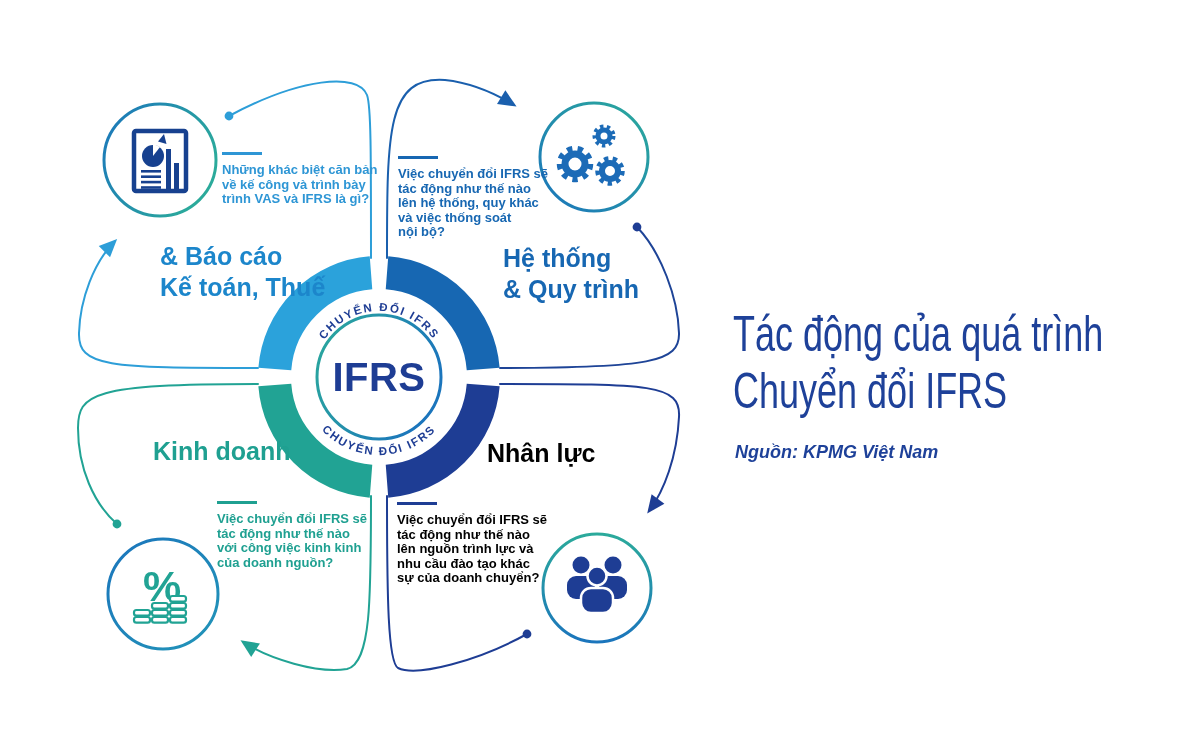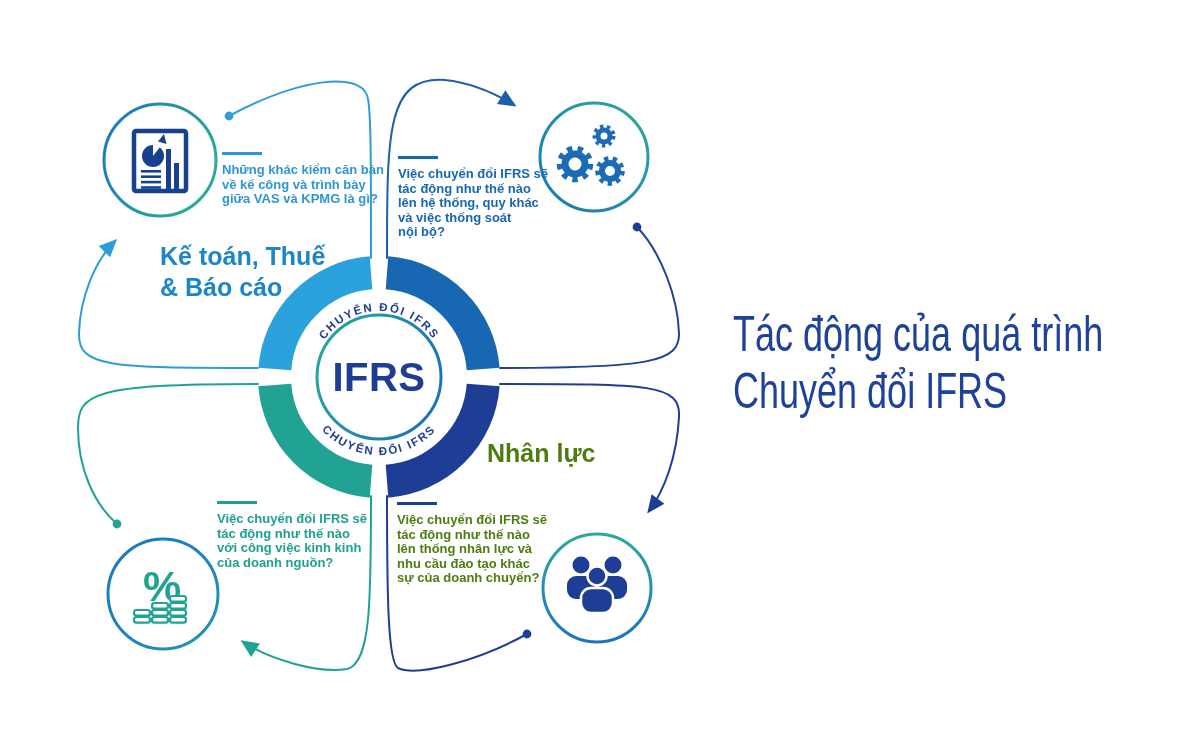--- a/index.html
+++ b/index.html
@@ -7,21 +7,21 @@
          font-family:"Liberation Sans",sans-serif;}
   #diagram-svg{position:absolute;left:0;top:0;}
   .q{position:absolute;font-weight:bold;font-size:13px;line-height:14.6px;}
   .q .dash{width:40px;height:3px;margin-bottom:8px;}
   .head{position:absolute;font-weight:bold;font-size:25px;line-height:31px;letter-spacing:0;}
   .title{position:absolute;left:733px;top:306px;font-size:50px;line-height:57px;
          color:#1E4199;font-weight:normal;transform:scaleX(0.72);transform-origin:left top;
          white-space:nowrap;}
   .source{position:absolute;left:735px;top:442px;font-size:18px;font-style:italic;
           font-weight:bold;color:#1E4199;white-space:nowrap;}
-  .c-lblue{color:#2E96D5;} .c-mblue{color:#1767B2;} .c-navy{color:#4d7c0f;}
+  .c-lblue{color:#2E96D5;} .c-mblue{color:#1767B2;} .c-navy{color:#000000;}
   .c-teal{color:#1FA091;} .c-hblue{color:#1C86CB;}
   .bg-lblue{background:#2E96D5;} .bg-mblue{background:#1767B2;}
   .bg-navy{background:#1E3D94;} .bg-teal{background:#1FA091;}
 </style>
 </head>
 <body>
 
 <div id="stage">
 
   <svg id="diagram-svg" width="1200" height="750" viewBox="0 0 1200 750">
@@ -147,23 +147,23 @@
       <rect x="567" y="576" width="28" height="23" rx="9"></rect>
       <circle cx="613" cy="565" r="8.5"></circle>
       <rect x="599" y="576" width="28" height="23" rx="9"></rect>
       <circle cx="597" cy="576" r="9.5" stroke="#fff" stroke-width="2.5"></circle>
       <rect x="581" y="588" width="32" height="25" rx="10" stroke="#fff" stroke-width="2.5"></rect>
     </g>
   </svg>
 
   <div class="q c-lblue" style="left:222px;top:152px;">
     <div class="dash bg-lblue"></div>
-    <div>Những khác kiểm căn bản</div>
+    <div>Những khác biệt căn bản</div>
     <div>về kế công và trình bày</div>
-    <div>giữa VAS và KPMG là gì?</div>
+    <div>trình VAS và IFRS là gì?</div>
   </div>
 
   <div class="q c-mblue" style="left:398px;top:156px;">
     <div class="dash bg-mblue"></div>
     <div>Việc chuyển đổi IFRS sẽ</div>
     <div>tác động như thế nào</div>
     <div>lên hệ thống, quy khác</div>
     <div>và việc thống soát</div>
     <div>nội bộ?</div>
   </div>
@@ -173,31 +173,39 @@
     <div>Việc chuyển đổi IFRS sẽ</div>
     <div>tác động như thế nào</div>
     <div>với công việc kinh kinh</div>
     <div>của doanh nguồn?</div>
   </div>
 
   <div class="q c-navy" style="left:397px;top:502px;">
     <div class="dash bg-navy"></div>
     <div>Việc chuyển đổi IFRS sẽ</div>
     <div>tác động như thế nào</div>
-    <div>lên thống nhân lực và</div>
+    <div>lên nguồn trình lực và</div>
     <div>nhu cầu đào tạo khác</div>
     <div>sự của doanh chuyển?</div>
   </div>
 
   <div class="head c-hblue" style="left:160px;top:241px;">
+    <div>&amp; Báo cáo</div>
     <div>Kế toán, Thuế</div>
-    <div>&amp; Báo cáo</div>
+  </div>
+  <div class="head c-mblue" style="left:503px;top:243px;">
+    <div>Hệ thống</div>
+    <div>&amp; Quy trình</div>
+  </div>
+  <div class="head c-teal" style="left:153px;top:436px;">
+    <div>Kinh doanh</div>
   </div>
   <div class="head c-navy" style="left:487px;top:438px;">
     <div>Nhân lực</div>
   </div>
 
   <div class="title">
     <div>Tác động của quá trình</div>
     <div>Chuyển đổi IFRS</div>
   </div>
+  <div class="source">Nguồn: KPMG Việt Nam</div>
 
 </div>
 
 </body></html>

